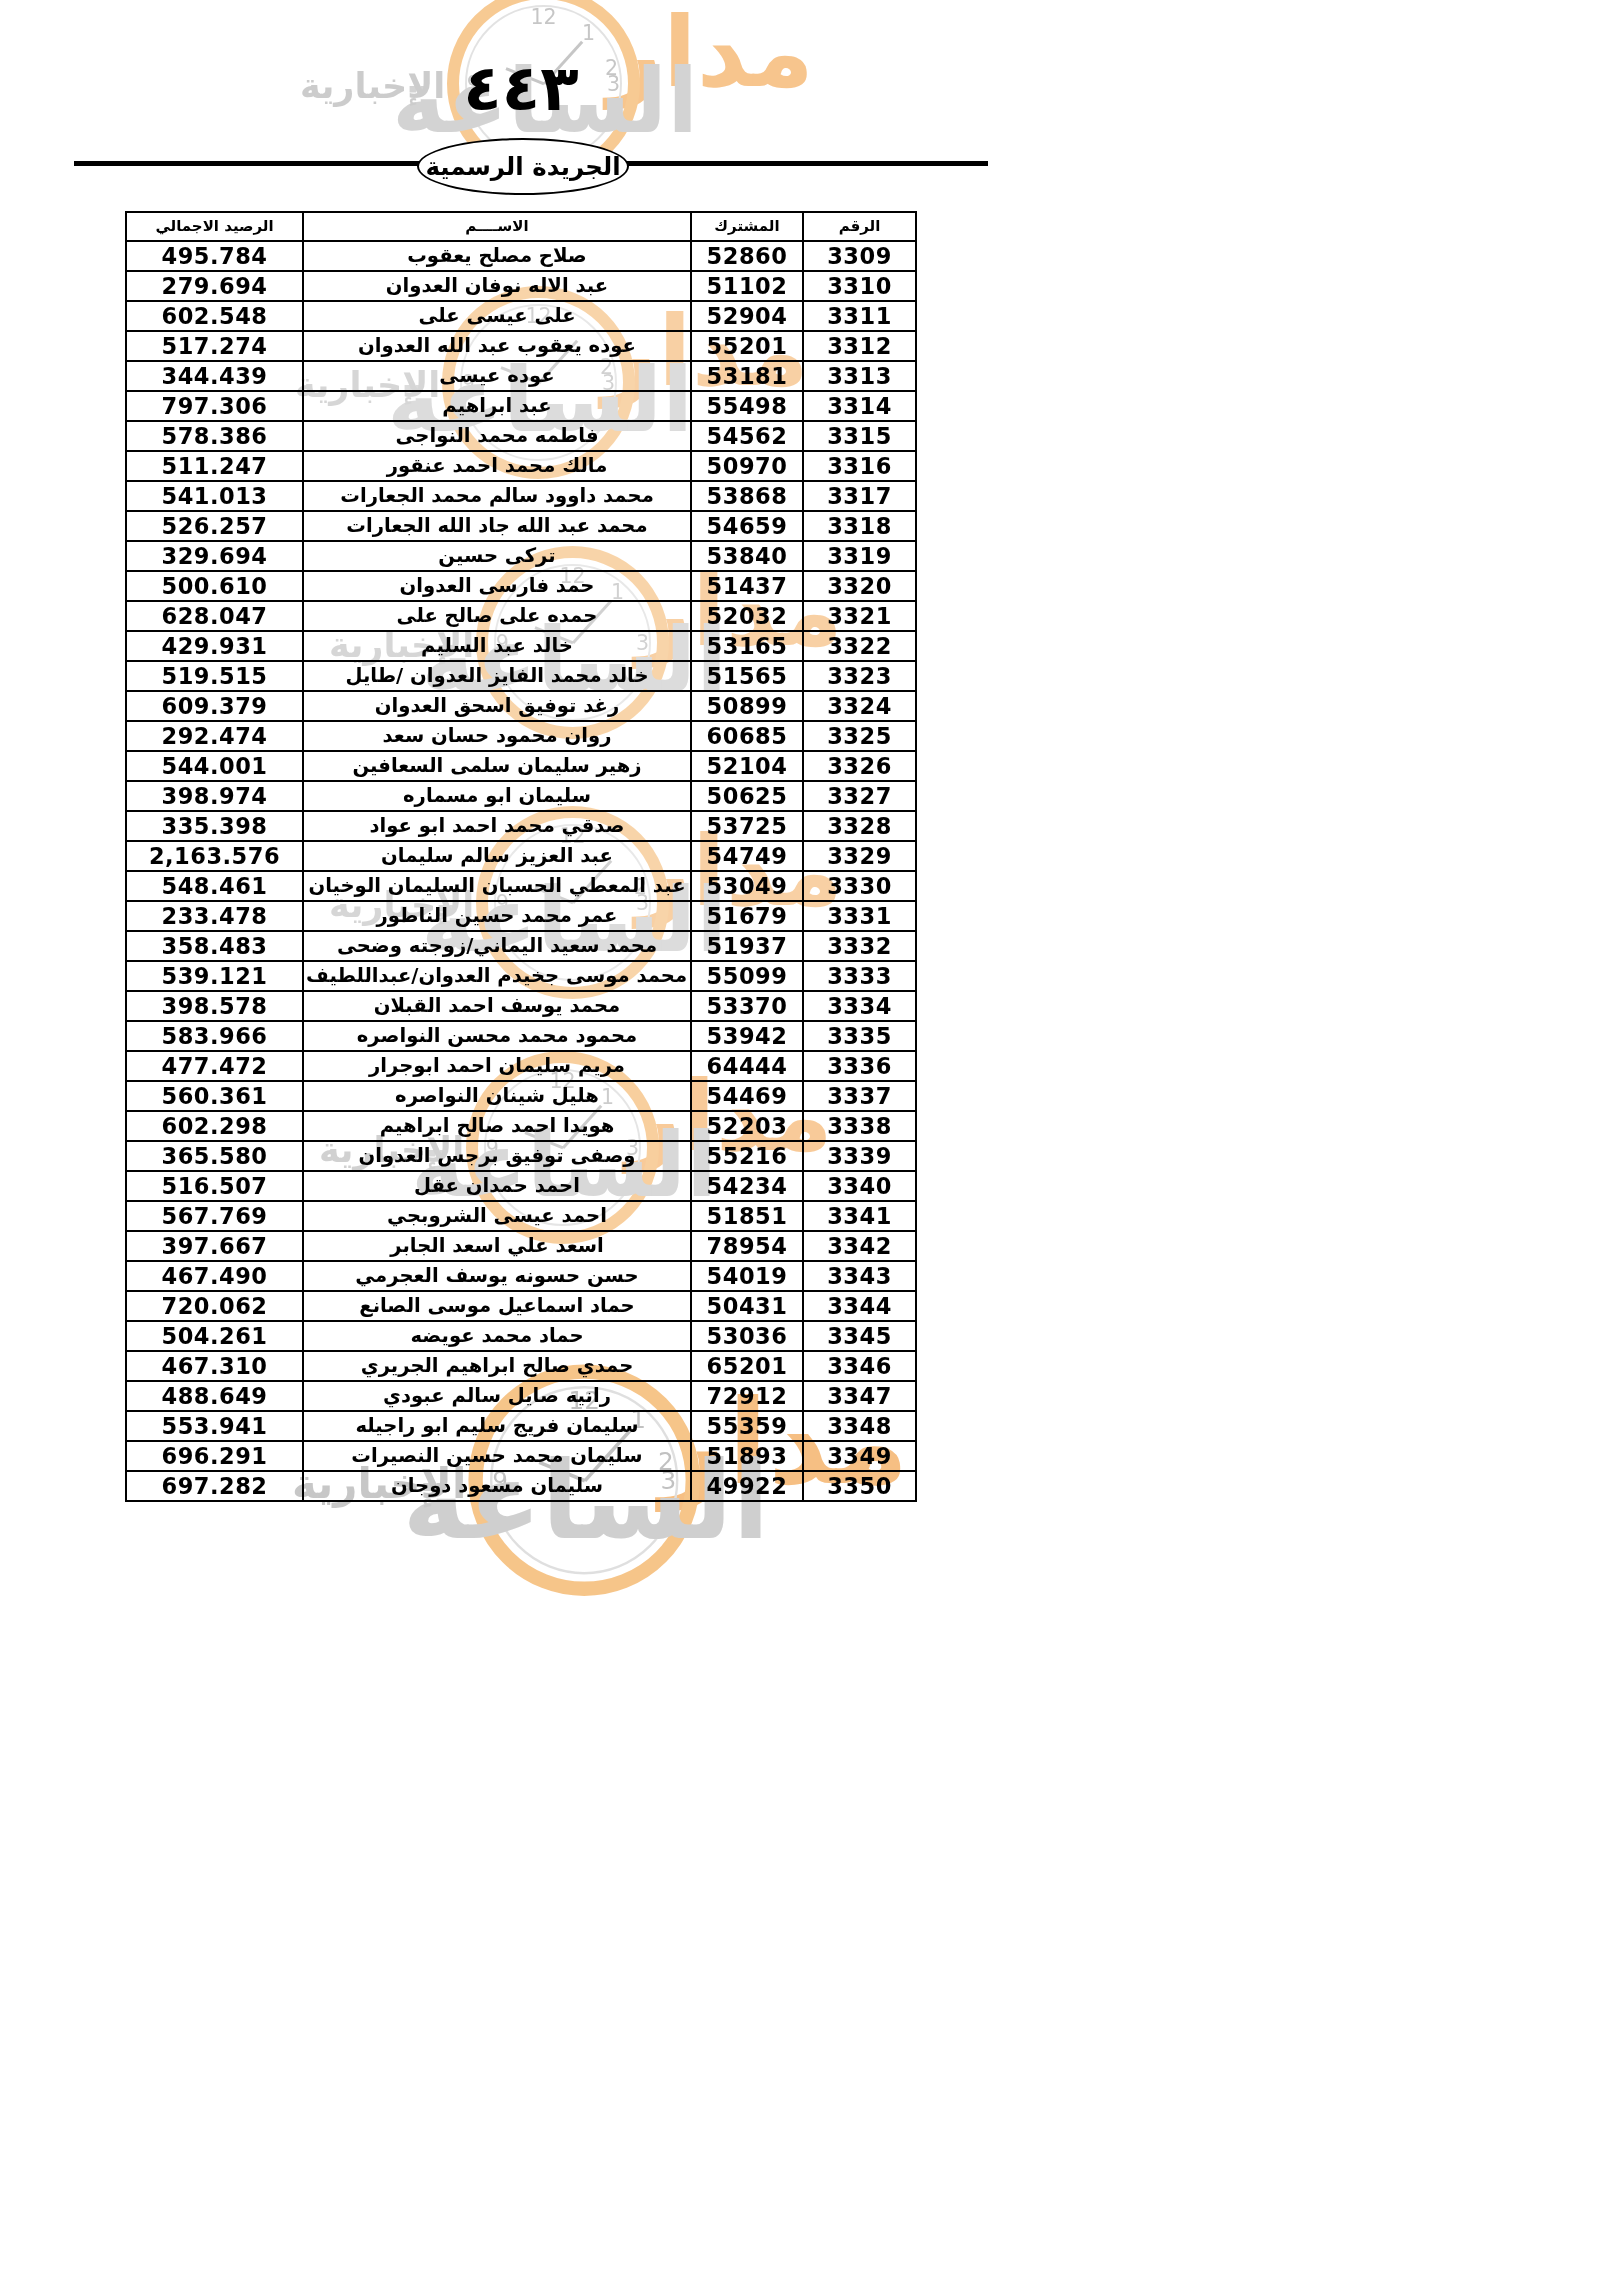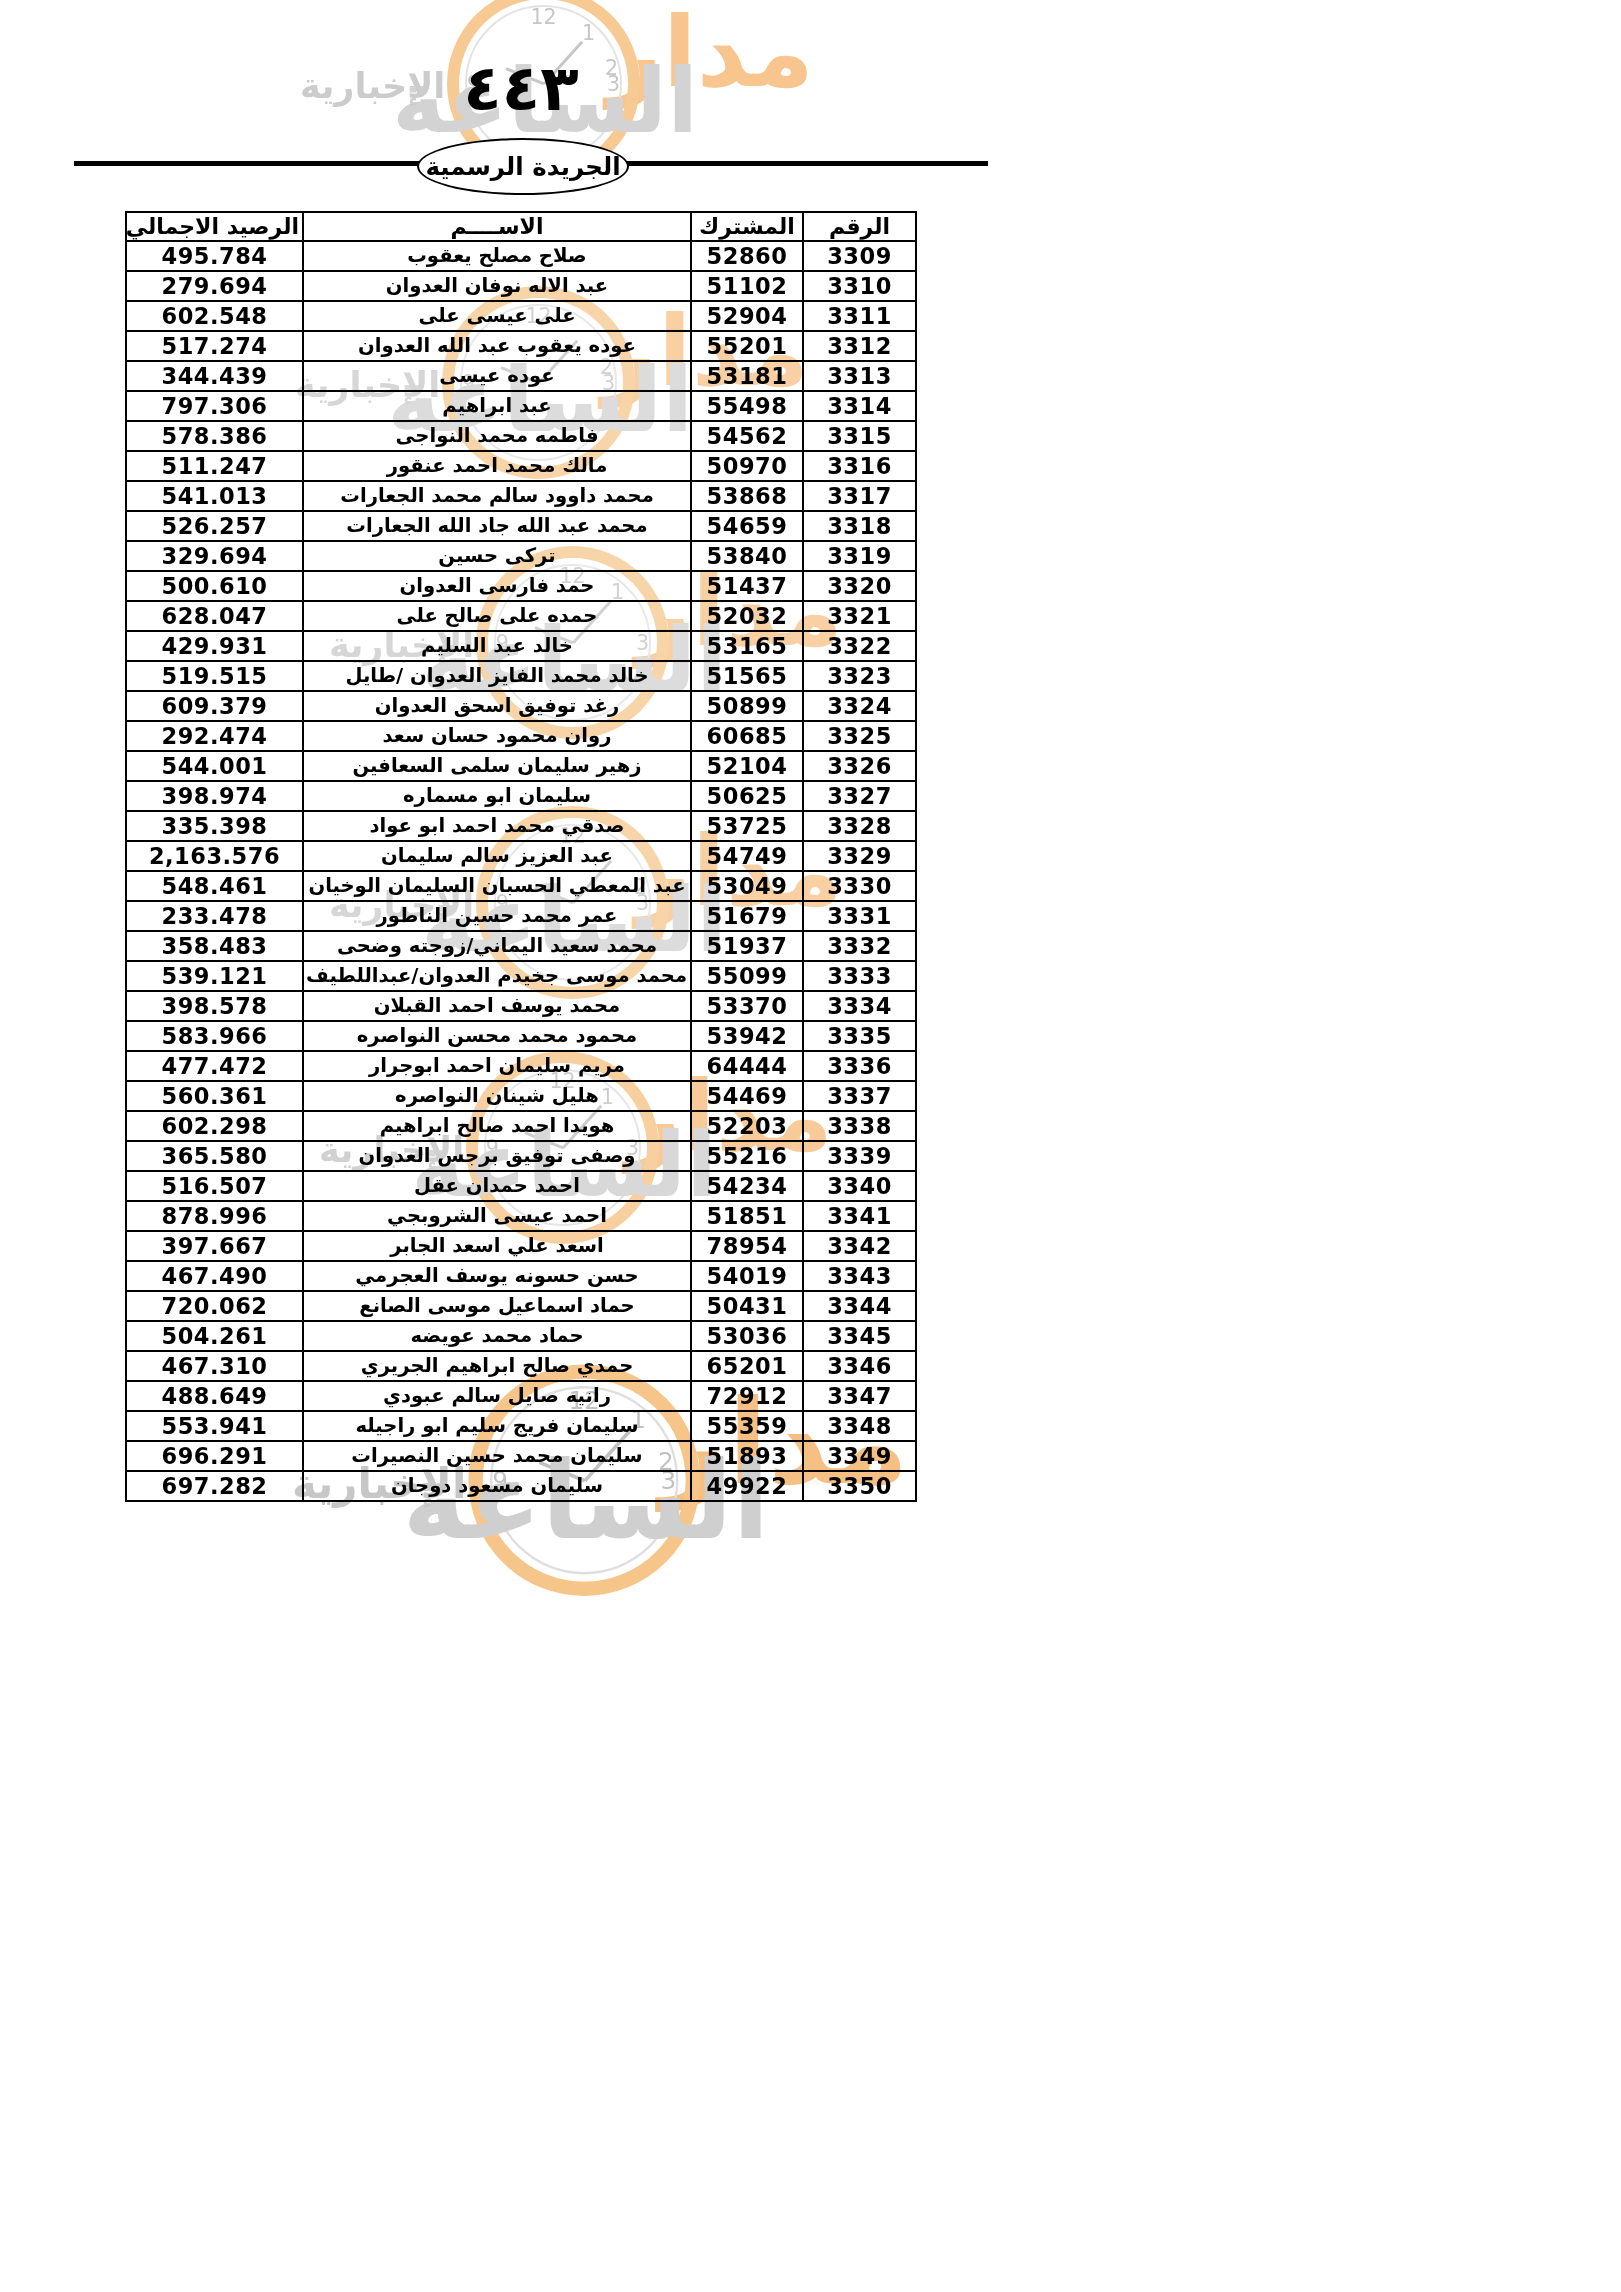--- a/index.html
+++ b/index.html
@@ -45,21 +45,21 @@
   
   table.records{
     position:absolute;left:125px;top:211px;width:790px;
     border-collapse:collapse;table-layout:fixed;direction:rtl;
     z-index:2;background:transparent;
   }
   .records th,.records td{
     border:2px solid #000;padding:0 2.9px;text-align:center;vertical-align:middle;
     font-weight:bold;white-space:nowrap;overflow:hidden;background:transparent;
   }
-  .records th{height:26.5px;font-size:22px;}
+  .records th{height:26.5px;font-size:15px;}
   .records td{height:28px;font-size:19.6px;}
   .records td.num{font-size:22.5px;letter-spacing:0.5px;}
 </style>
 </head>
 <body>
 
 <div class="page">
 
   <div class="wm" style="left:265px;top:-14.7px;opacity:.5;">
     <span class="wm-brand">مدار</span>
@@ -359,21 +359,21 @@
         <tr>
         <td class="num">3340</td>
         <td class="num">54234</td>
         <td>احمد حمدان عقل</td>
         <td class="num">516.507</td>
       </tr>
         <tr>
         <td class="num">3341</td>
         <td class="num">51851</td>
         <td>احمد عيسى الشروبجي</td>
-        <td class="num">878.996</td>
+        <td class="num">567.769</td>
       </tr>
         <tr>
         <td class="num">3342</td>
         <td class="num">78954</td>
         <td>اسعد علي اسعد الجابر</td>
         <td class="num">397.667</td>
       </tr>
         <tr>
         <td class="num">3343</td>
         <td class="num">54019</td>

